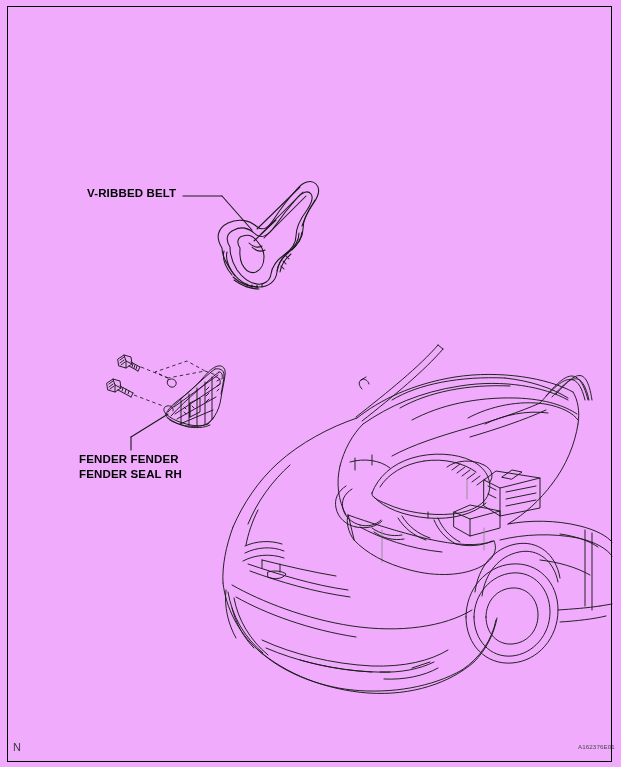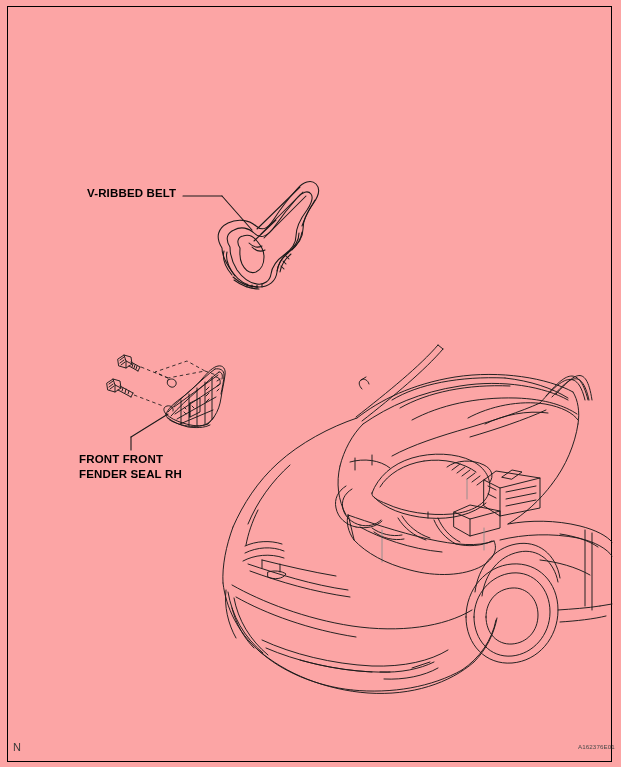--- a/index.html
+++ b/index.html
@@ -12,21 +12,21 @@
     height: 767px;
     position: relative;
     font-family: "Liberation Sans", sans-serif;
     overflow: hidden;
   }
   #page {
     position: absolute;
     left: 0; top: 0;
     width: 621px;
     height: 767px;
-    background: #fca5a5;
+    background: #f0abfc;
   }
   
   .page-border {
     position: absolute;
     left: 7px;
     top: 6px;
     width: 605px;
     height: 756px;
     border: 1.6px solid #000000;
     box-sizing: border-box;
@@ -429,21 +429,21 @@
 
         <path d="M462 670 C480 658, 492 640, 496 620"></path>
         <path d="M474 662 C486 650, 494 634, 497 618"></path>
       </g>
     </g>
   </svg>
 
   <div class="callout-text" id="label-v-ribbed-belt">V-RIBBED BELT</div>
 
   <div class="callout-text" id="label-front-fender">
-    <div>FRONT FRONT</div>
+    <div>FENDER FENDER</div>
     <div>FENDER SEAL RH</div>
   </div>
 
   <div id="page-mark-n">N</div>
 
   <div id="figure-code">A162376E01</div>
 
 </div>
 
 </body></html>

